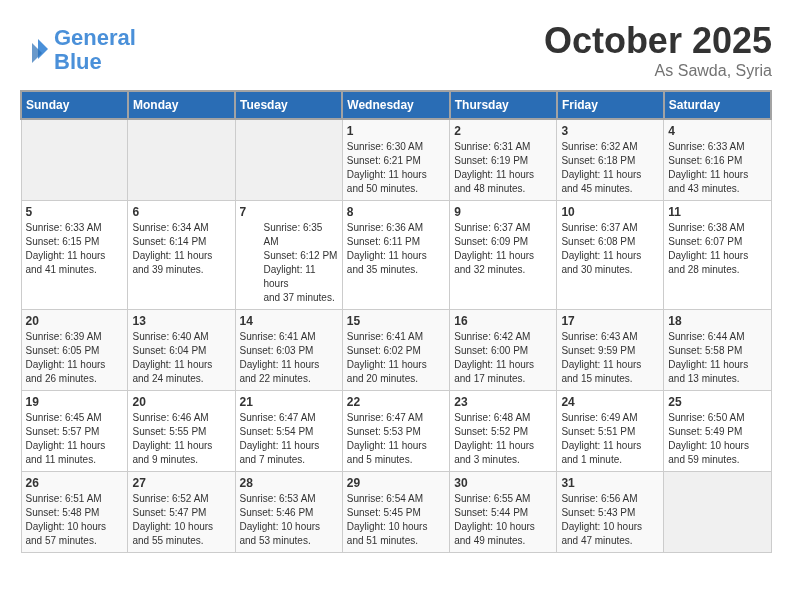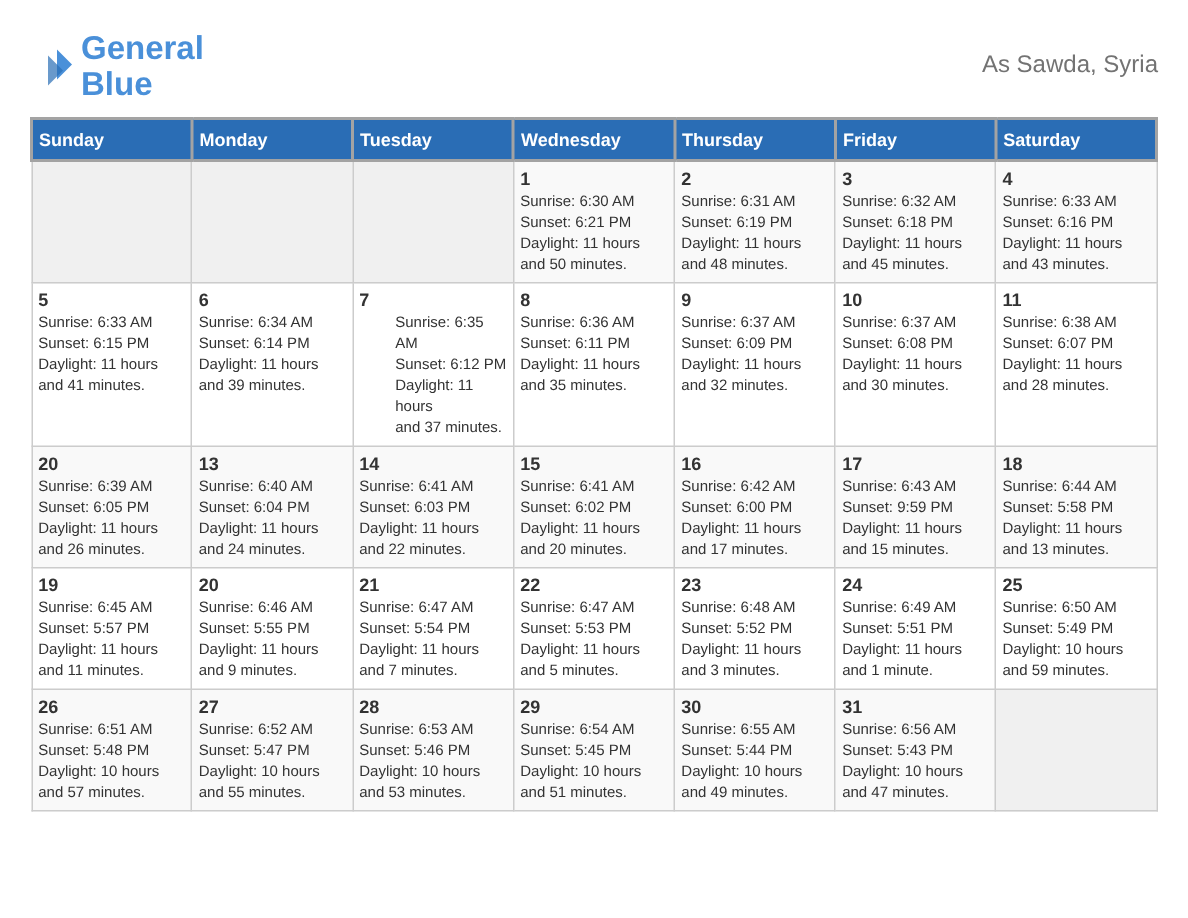--- a/index.html
+++ b/index.html
@@ -96,20 +96,21 @@
     <svg class="logo-icon" viewBox="0 0 30 30">
       <polygon points="18,4 28,14 18,24" fill="#4a90d9"></polygon>
       <polygon points="12,8 22,18 12,28" fill="#2a6db5" opacity="0.7"></polygon>
     </svg>
     <div class="logo-text">
       <div><span>General</span></div>
       <div><span style="color:#4a90d9">Blue</span></div>
     </div>
   </div>
   <div class="title-block">
+    <div class="month-title">October 2025</div>
     <div class="location">As Sawda, Syria</div>
   </div>
 </div>
 
 <table>
   <thead>
     <tr>
     <th>Sunday</th>
         <th>Monday</th>
         <th>Tuesday</th>

